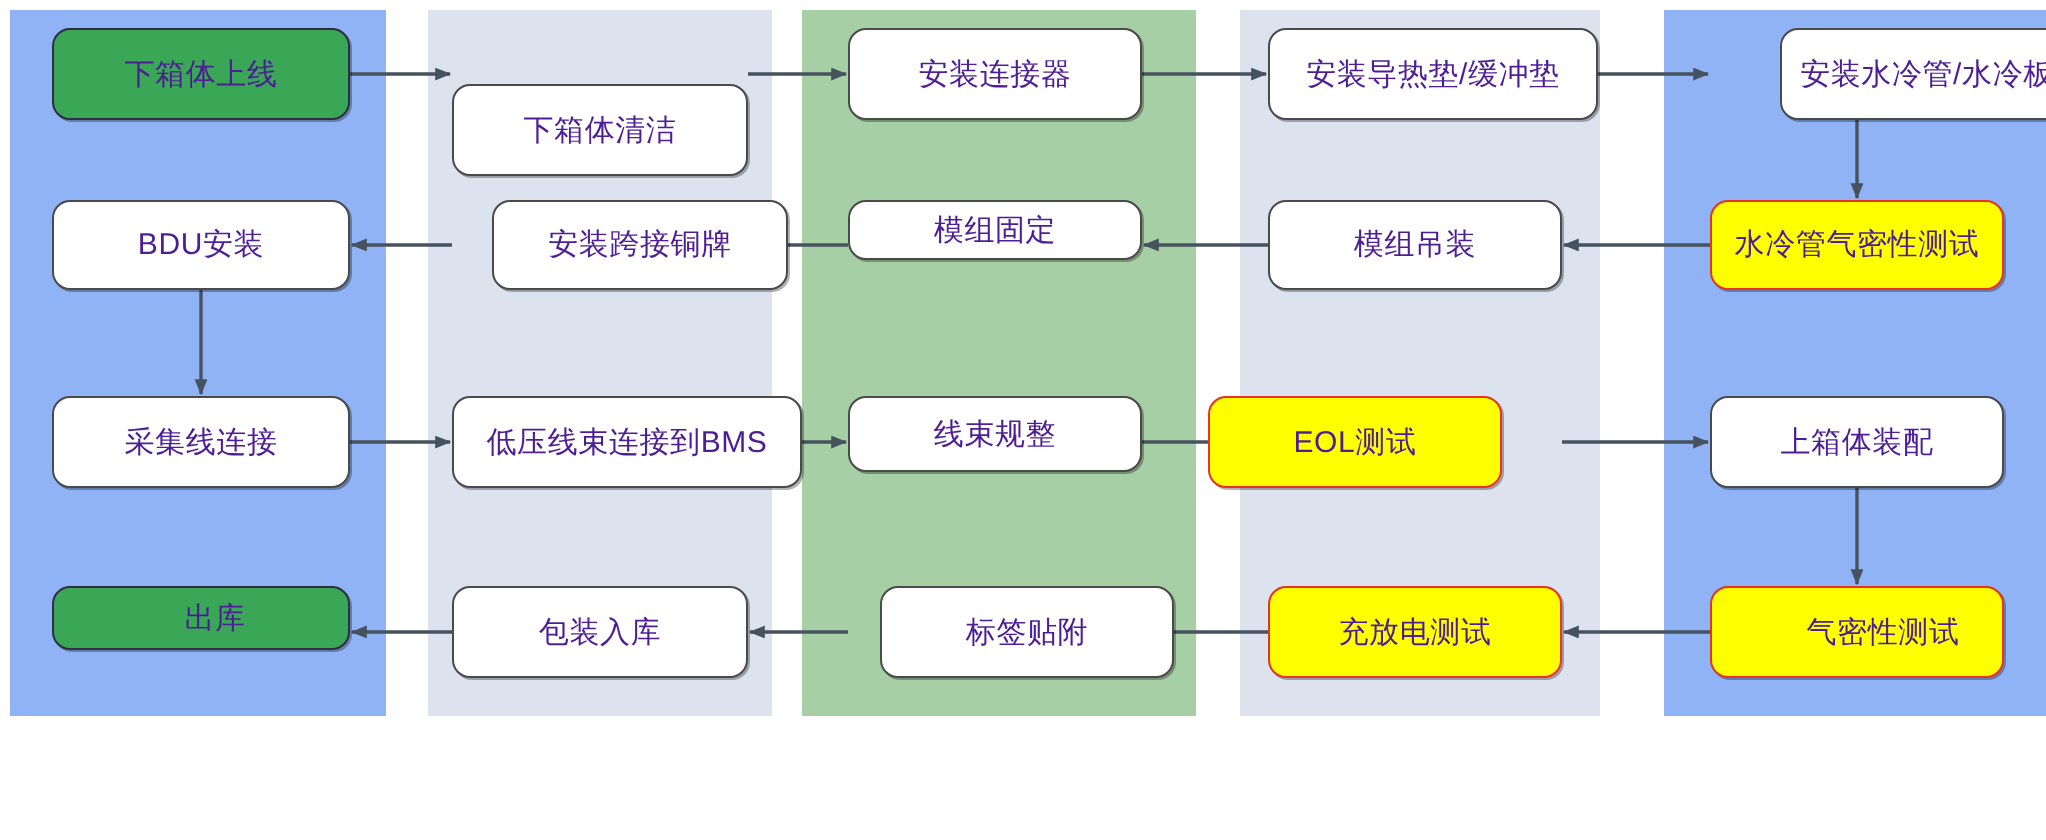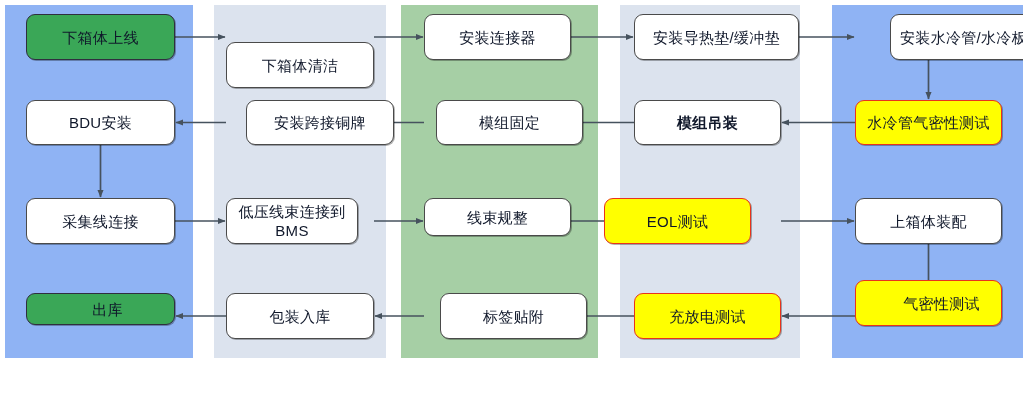--- a/index.html
+++ b/index.html
@@ -14,24 +14,24 @@
 
   
   #wires{position:absolute;left:0;top:0;width:1023px;height:420px;}
 
   
   .node{
     position:absolute;
     box-sizing:border-box;
     border-radius:9px;
     display:flex;align-items:center;justify-content:center;
-    text-align:center;
+    text-align:right;
     font-size:15px;
     line-height:19px;
-    color:#0f172a;
+    color:#4c1d95;
     letter-spacing:.3px;
     padding:2px 6px;
     z-index:5;
   }
   .node.process{
     background:#ffffff;
     border:1.6px solid #4a4a4a;
     box-shadow:1px 1px 0 rgba(0,0,0,.30);
   }
   .node.terminal{
@@ -102,48 +102,48 @@
       </div>
       <div class="node process" style="left: 634px; top: 14px; width: 165px; height: 46px;">
         <span>安装导热垫/缓冲垫</span>
       </div>
       <div class="node process" style="left: 855px; top: 14px; width: 147px; height: 46px; margin-left: 35px;">
         <span>安装水冷管/水冷板</span>
       </div>
       <div class="node test" style="left: 855px; top: 100px; width: 147px; height: 45px;">
         <span>水冷管气密性测试</span>
       </div>
-      <div class="node process" style="left: 634px; top: 100px; width: 147px; height: 45px; font-weight: bold;">
+      <div class="node process" style="left: 634px; top: 100px; width: 147px; height: 45px;">
         <span>模组吊装</span>
       </div>
-      <div class="node process" style="left: 424px; top: 100px; width: 147px; height: 45px; margin-left: 12px;">
+      <div class="node process" style="left: 424px; top: 100px; width: 147px; height: 30px;">
         <span>模组固定</span>
       </div>
       <div class="node process" style="left: 226px; top: 100px; width: 148px; height: 45px; margin-left: 20px;">
         <span>安装跨接铜牌</span>
       </div>
       <div class="node process" style="left: 26px; top: 100px; width: 149px; height: 45px;">
         <span>BDU安装</span>
       </div>
       <div class="node process" style="left: 26px; top: 198px; width: 149px; height: 46px;">
         <span>采集线连接</span>
       </div>
-      <div class="node process" style="left: 226px; top: 198px; width: 132px; height: 46px;">
+      <div class="node process" style="left: 226px; top: 198px; width: 175px; height: 46px;">
         <span>低压线束连接到BMS</span>
       </div>
       <div class="node process" style="left: 424px; top: 198px; width: 147px; height: 38px;">
         <span>线束规整</span>
       </div>
       <div class="node test" style="left: 604px; top: 198px; width: 147px; height: 46px;">
         <span>EOL测试</span>
       </div>
       <div class="node process" style="left: 855px; top: 198px; width: 147px; height: 46px;">
         <span>上箱体装配</span>
       </div>
-      <div class="node test" style="left: 855px; top: 280px; width: 147px; height: 46px; padding-left: 32px;">
+      <div class="node test" style="left: 855px; top: 293px; width: 147px; height: 46px; padding-left: 32px;">
         <span>气密性测试</span>
       </div>
       <div class="node test" style="left: 634px; top: 293px; width: 147px; height: 46px;">
         <span>充放电测试</span>
       </div>
       <div class="node process" style="left: 440px; top: 293px; width: 147px; height: 46px;">
         <span>标签贴附</span>
       </div>
       <div class="node process" style="left: 226px; top: 293px; width: 148px; height: 46px;">
         <span>包装入库</span>

